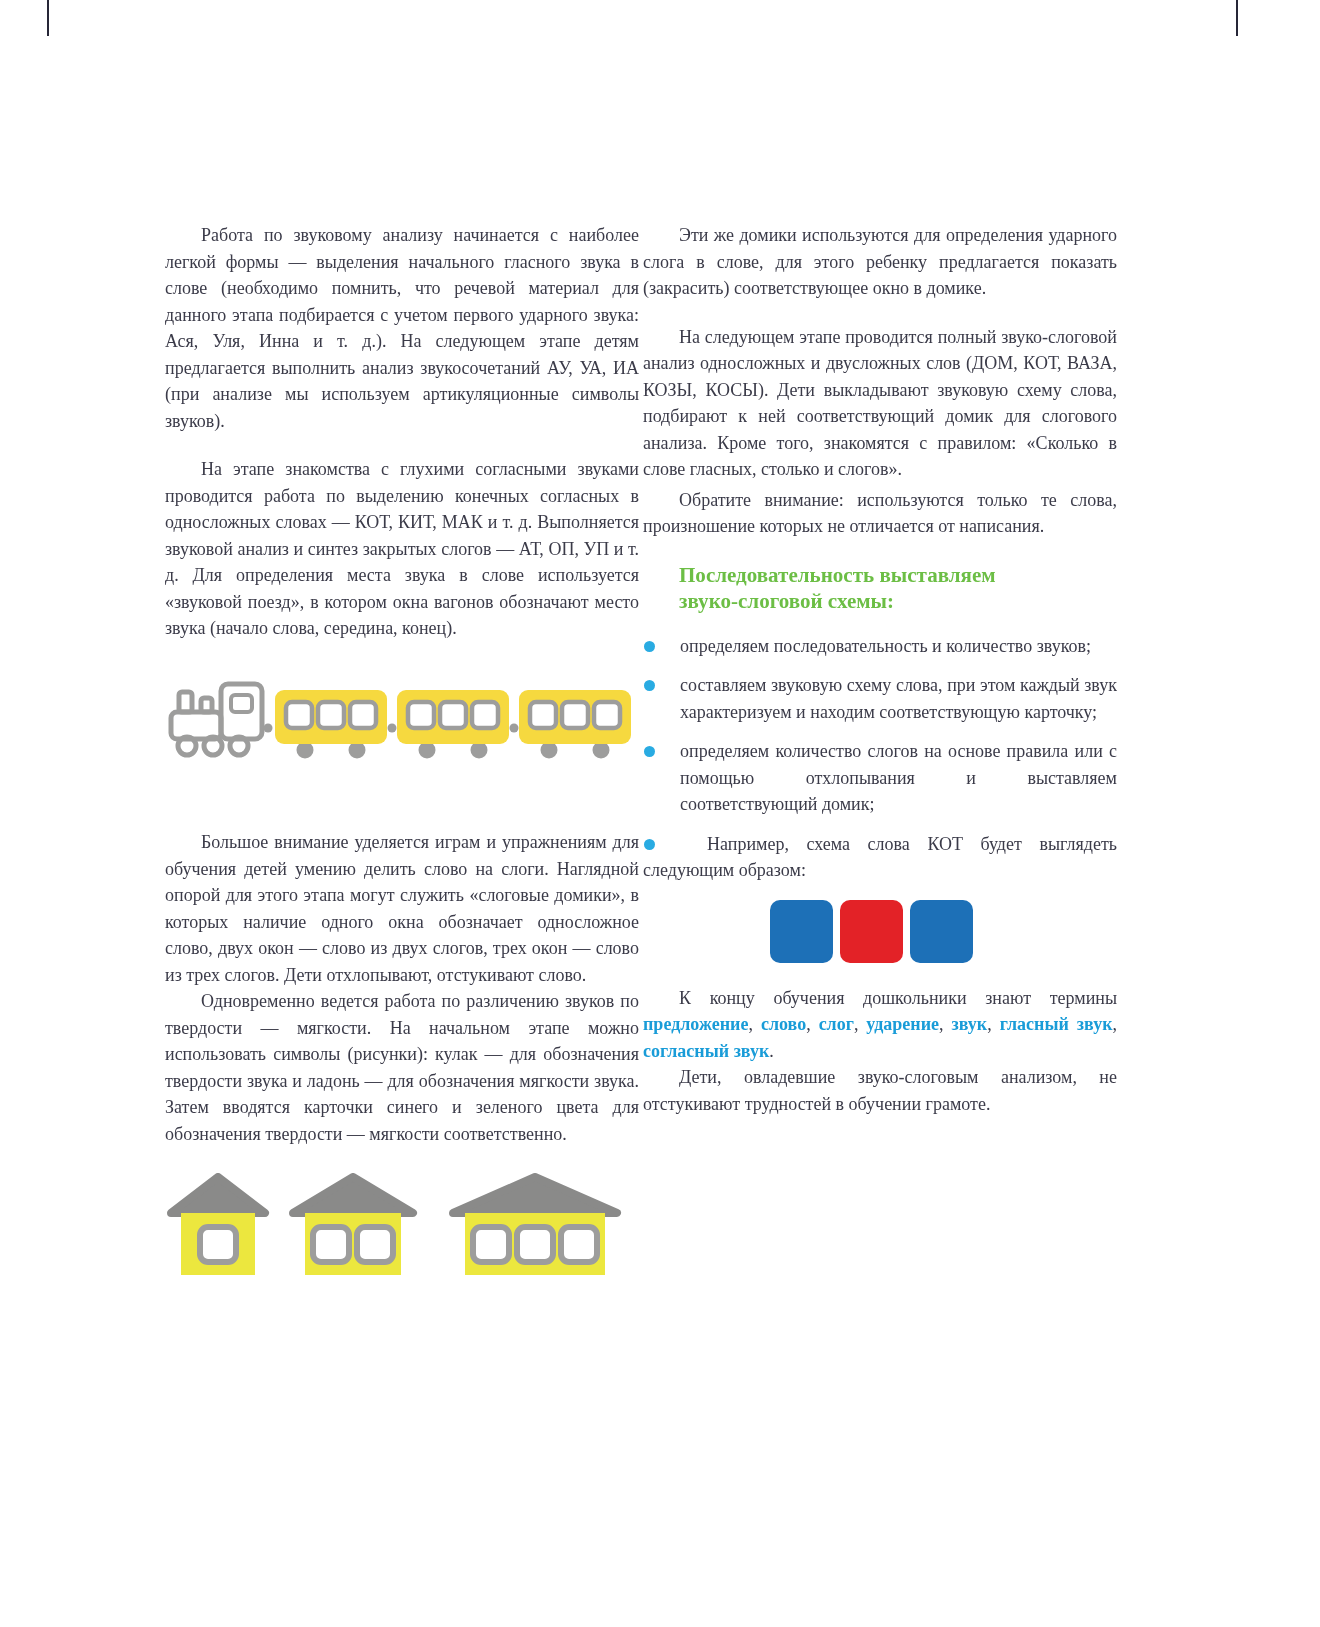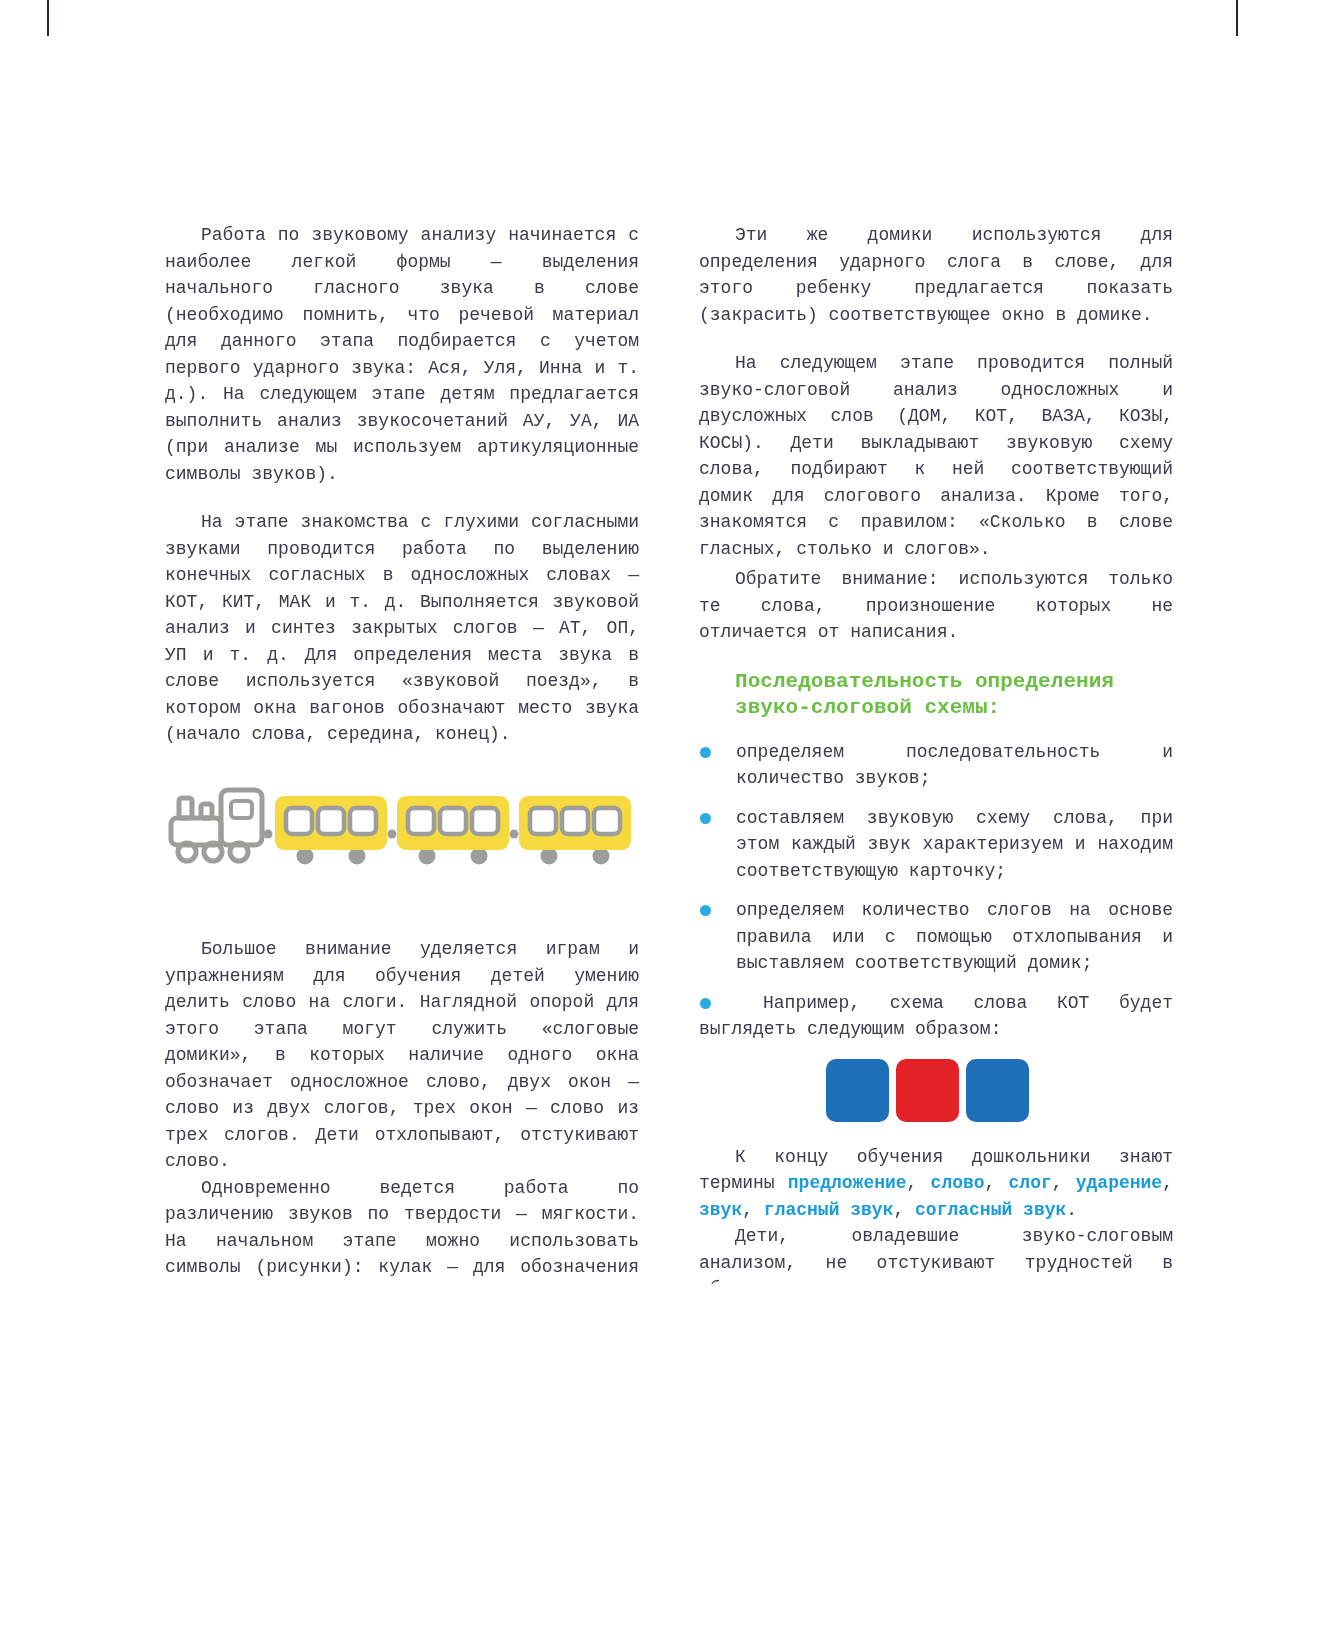--- a/index.html
+++ b/index.html
@@ -1,29 +1,29 @@
 <!DOCTYPE html>
 <html lang="ru" style="--ink: #3b3b49; --green: #6cbe45; --bullet_blue: #29abe2; --term_blue: #199cd8; --page_blue: #1d71b8; --wagon_yellow: #f6d93f; --house_yellow: #ece73e; --outline_gray: #9d9d9c; --roof_gray: #8a8a89; --square_blue: #1d70b7; --square_red: #e32227;"><head>
 <meta charset="utf-8">
 <style>
   * { margin:0; padding:0; box-sizing:border-box; }
   body { background:#ffffff; }
   .page {
     position:relative; width:1320px; height:1284px; background:#ffffff;
-    font-family:Liberation Mono, monospace; color:var(--ink,#3b3b49); overflow:hidden;
+    font-family:Liberation Serif, serif; color:var(--ink,#3b3b49); overflow:hidden;
   }
   .crop { position:absolute; width:2px; height:36px; background:#262637; }
   .crop.tl { left:47px; top:0; }
   .crop.tr { left:1236px; top:0; }
   .crop.bl { left:47px; top:1591px; }
   .crop.br { left:1236px; top:1591px; }
 
   .col { position:absolute; top:222px; width:474px; font-size:18px; line-height:26.5px; text-align:justify; }
   .col-left  { left:165px; }
-  .col-right { left:699px; }
+  .col-right { left:643px; }
 
   p.body { text-indent:36px; margin-bottom:22px; }
   p.tight { margin-bottom:4px; }
   p.nogap { margin-bottom:0; }
   p.indent-lg { text-indent:64px; }
 
   .green-heading {
     color:var(--green,#6cbe45); font-weight:bold; padding-left:36px;
     margin:22px 0 18px; text-align:left; line-height:26.5px;
   }
@@ -141,21 +141,21 @@
       </svg>
     </figure>
   </div>
 
   <div class="col col-right">
     <p class="body">Эти же домики используются для определения ударного слога в слове, для этого ребенку предлагается показать (закрасить) соответствующее окно в домике.</p>
     <p class="body tight">На следующем этапе проводится полный звуко-слоговой анализ односложных и двусложных слов (ДОМ, КОТ, ВАЗА, КОЗЫ, КОСЫ). Дети выкладывают звуковую схему слова, подбирают к ней соответствующий домик для слогового анализа. Кроме того, знакомятся с правилом: «Сколько в слове гласных, столько и слогов».</p>
     <p class="body nogap">Обратите внимание: используются только те слова, произношение которых не отличается от написания.</p>
 
     <h3 class="green-heading">
-      <span>Последовательность определения</span>
+      <span>Последовательность выставляем</span>
       <span>звуко-слоговой схемы:</span>
     </h3>
 
     <ul class="bullets">
       <li>
         <span class="bullet-dot"></span>
         <span>определяем последовательность и количество звуков;</span>
       </li>
       <li>
         <span class="bullet-dot"></span>

